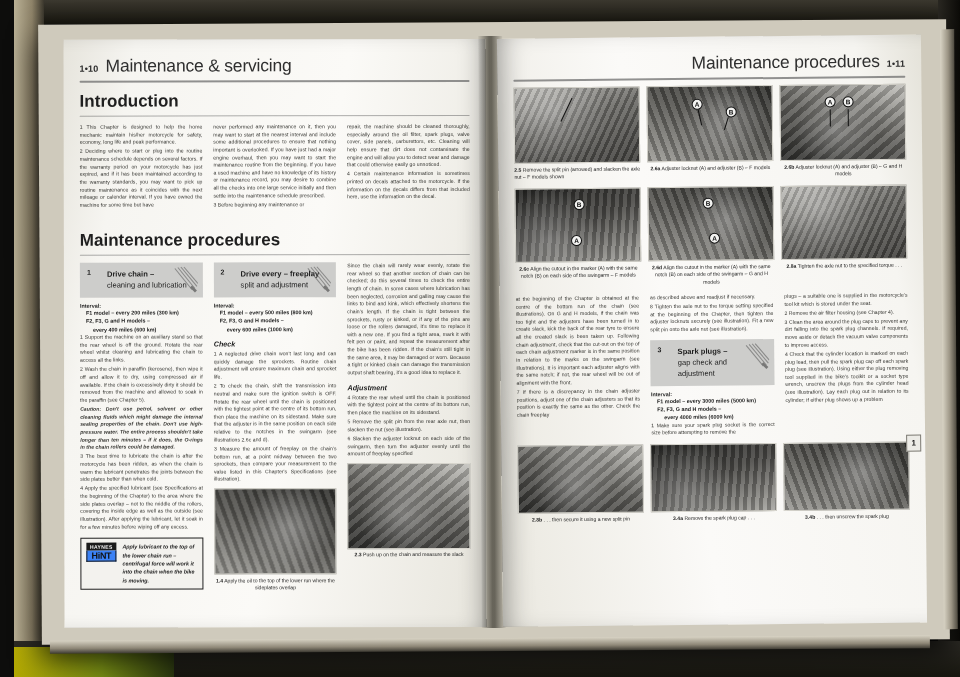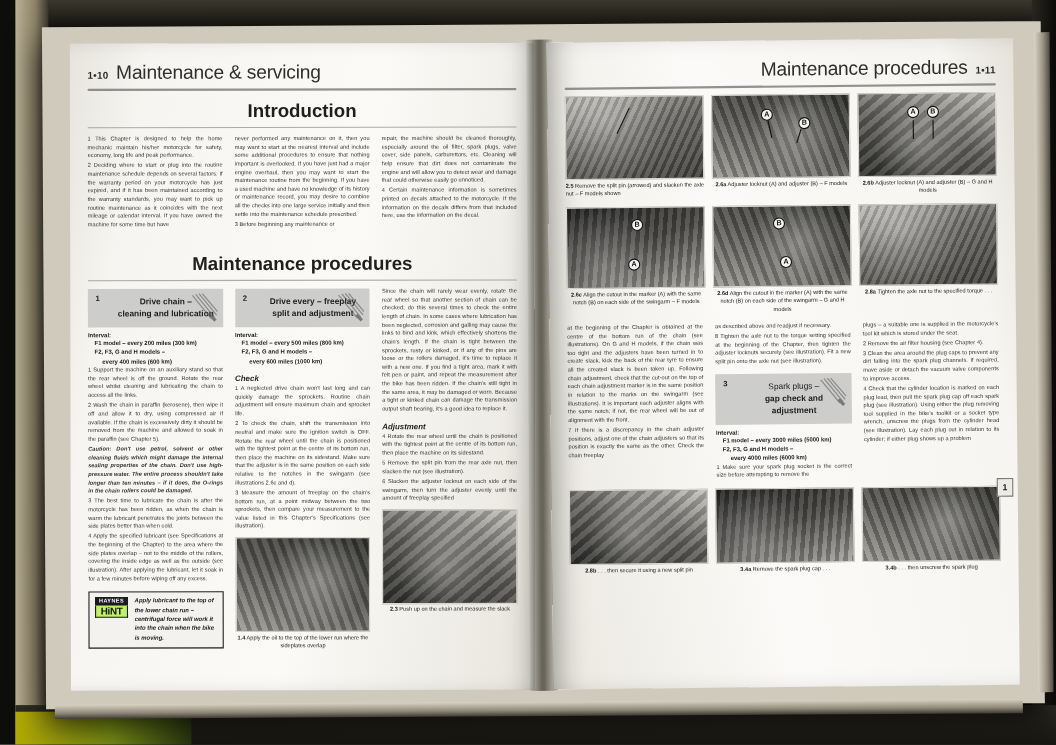--- a/index.html
+++ b/index.html
@@ -61,53 +61,53 @@
   .pg { padding:16px 16px 8px 16px; position:relative; height:100%; }
 
   .hdr { display:flex; align-items:baseline; gap:7px; }
   .hdr.right { justify-content:flex-end; }
   .folio { font-size:9px; font-weight:bold; color:#2b2b2b; letter-spacing:.2px;}
   .hdr-title { font-size:17.5px; color:#2f2f2f; letter-spacing:-.2px; }
   .rule { height:2px; background:#6e6e6e; margin-top:4px;
           border-radius:2px; opacity:.75; }
   .rule.thin { height:1px; opacity:.55; }
 
-  .sect-title { font-size:17px; font-weight:bold; color:#1f1f1f; margin:9px 0 2px;text-align:center; }
+  .sect-title { font-size:17px; font-weight:bold; color:#1f1f1f; margin:9px 0 2px; }
 
   .cols { display:flex; gap:11px; margin-top:7px; }
   .col { flex:1; }
 
   p.b, p.t { margin:0 0 1.5px 0; font-size:5.1px; line-height:1.5;
              text-align:justify; color:#33332f; letter-spacing:.05px;}
   .caution { font-style:italic; font-weight:bold; }
 
   
   .proc {
     background:#cdcdcb; position:relative; padding:6px 8px 7px 8px;
     margin-bottom:5px; min-height:34px;
   }
   .proc .pn { position:absolute; left:7px; top:6px; font-size:7px; font-weight:bold; color:#222; }
-  .proc .pt { margin-left:19px; font-size:7.6px; font-weight:bold; color:#1d1d1d; line-height:1.45;text-align:center; }
-  .proc .pt span { display:block; font-weight:bold; }
+  .proc .pt { margin-left:19px; font-size:7.6px; font-weight:bold; color:#1d1d1d; line-height:1.45; }
+  .proc .pt span { display:block; font-weight:normal; }
   .spanner { position:absolute; right:5px; top:4px; width:26px; height:28px; opacity:.55;}
 
   .interval-h { font-size:5.4px; font-weight:bold; color:#222; margin:3px 0 0; }
   .interval-l { font-size:5.4px; font-weight:bold; color:#222; margin:0; padding-left:6px; line-height:1.55;}
   .interval-l.ind { padding-left:13px; }
 
   .sub { font-size:7.2px; font-weight:bold; font-style:italic; color:#1d1d1d;
          margin:6px 0 2px; }
 
   
   .hint { border:1.4px solid #202020; padding:4px 5px; display:flex; gap:6px;
           margin-top:7px; background:#f3f2ee;}
   .hint .logo { flex:0 0 30px; }
   .hint .logo .h1b { background:#1b1b1b; color:#fff; font-size:5px; font-weight:bold;
         text-align:center; letter-spacing:.4px; padding:1px 0; }
-  .hint .logo .h2b { background:#bef264; color:#111; font-size:9px; font-weight:bold;
+  .hint .logo .h2b { background:#3b82f6; color:#111; font-size:9px; font-weight:bold;
         text-align:center; letter-spacing:-.3px; border:1px solid #1b1b1b; border-top:none;}
   .hint .txt { font-size:5.4px; line-height:1.55; font-style:italic; font-weight:bold; color:#222; }
 
   
   .photo { background:#8e8e8a; position:relative; overflow:hidden;
            border:1px solid #d8d6ce; }
   .photo .ph-in { position:absolute; inset:0;
     background:
       radial-gradient(circle at 30% 30%, rgba(255,255,255,.28), rgba(0,0,0,0) 55%),
       repeating-linear-gradient(115deg, rgba(0,0,0,.20) 0 3px, rgba(255,255,255,.10) 3px 7px),
@@ -370,21 +370,21 @@
             <p class="t">at the beginning of the Chapter is obtained at the centre of the bottom run of the chain (see illustrations). On G and H models, if the chain was too tight and the adjusters have been turned in to create slack, kick the back of the rear tyre to ensure all the created slack is been taken up. Following chain adjustment, check that the cut-out on the top of each chain adjustment marker is in the same position in relation to the marks on the swingarm (see illustrations). It is important each adjuster aligns with the same notch; if not, the rear wheel will be out of alignment with the front.</p>
             <p class="t">7 If there is a discrepancy in the chain adjuster positions, adjust one of the chain adjusters so that its position is exactly the same as the other. Check the chain freeplay</p>
           </div>
           <div class="col">
             <p class="t">as described above and readjust if necessary.</p>
             <p class="t">8 Tighten the axle nut to the torque setting specified at the beginning of the Chapter, then tighten the adjuster locknuts securely (see illustration). Fit a new split pin onto the axle nut (see illustration).</p>
 
             <div class="proc" style="margin-top:6px">
               <span class="pn">3</span>
               <div class="pt">
-                <span style="font-weight:normal">Spark plugs –</span>
+                <span style="font-weight:bold">Spark plugs –</span>
                 <span>gap check and adjustment</span>
               </div>
               <svg class="spanner" viewBox="0 0 26 28">
                 <g stroke="#555" stroke-width="1.1" fill="none">
                   <path d="M3 2 L20 23"></path>
                     <path d="M6 1 L23 22"></path>
                     <path d="M9 0.5 L25 20"></path>
                   <path d="M12 0.5 L26 17"></path>
                 </g>
                 <path d="M18 21 l5 5 l2 -2 l-5 -5 z" fill="#333"></path>

